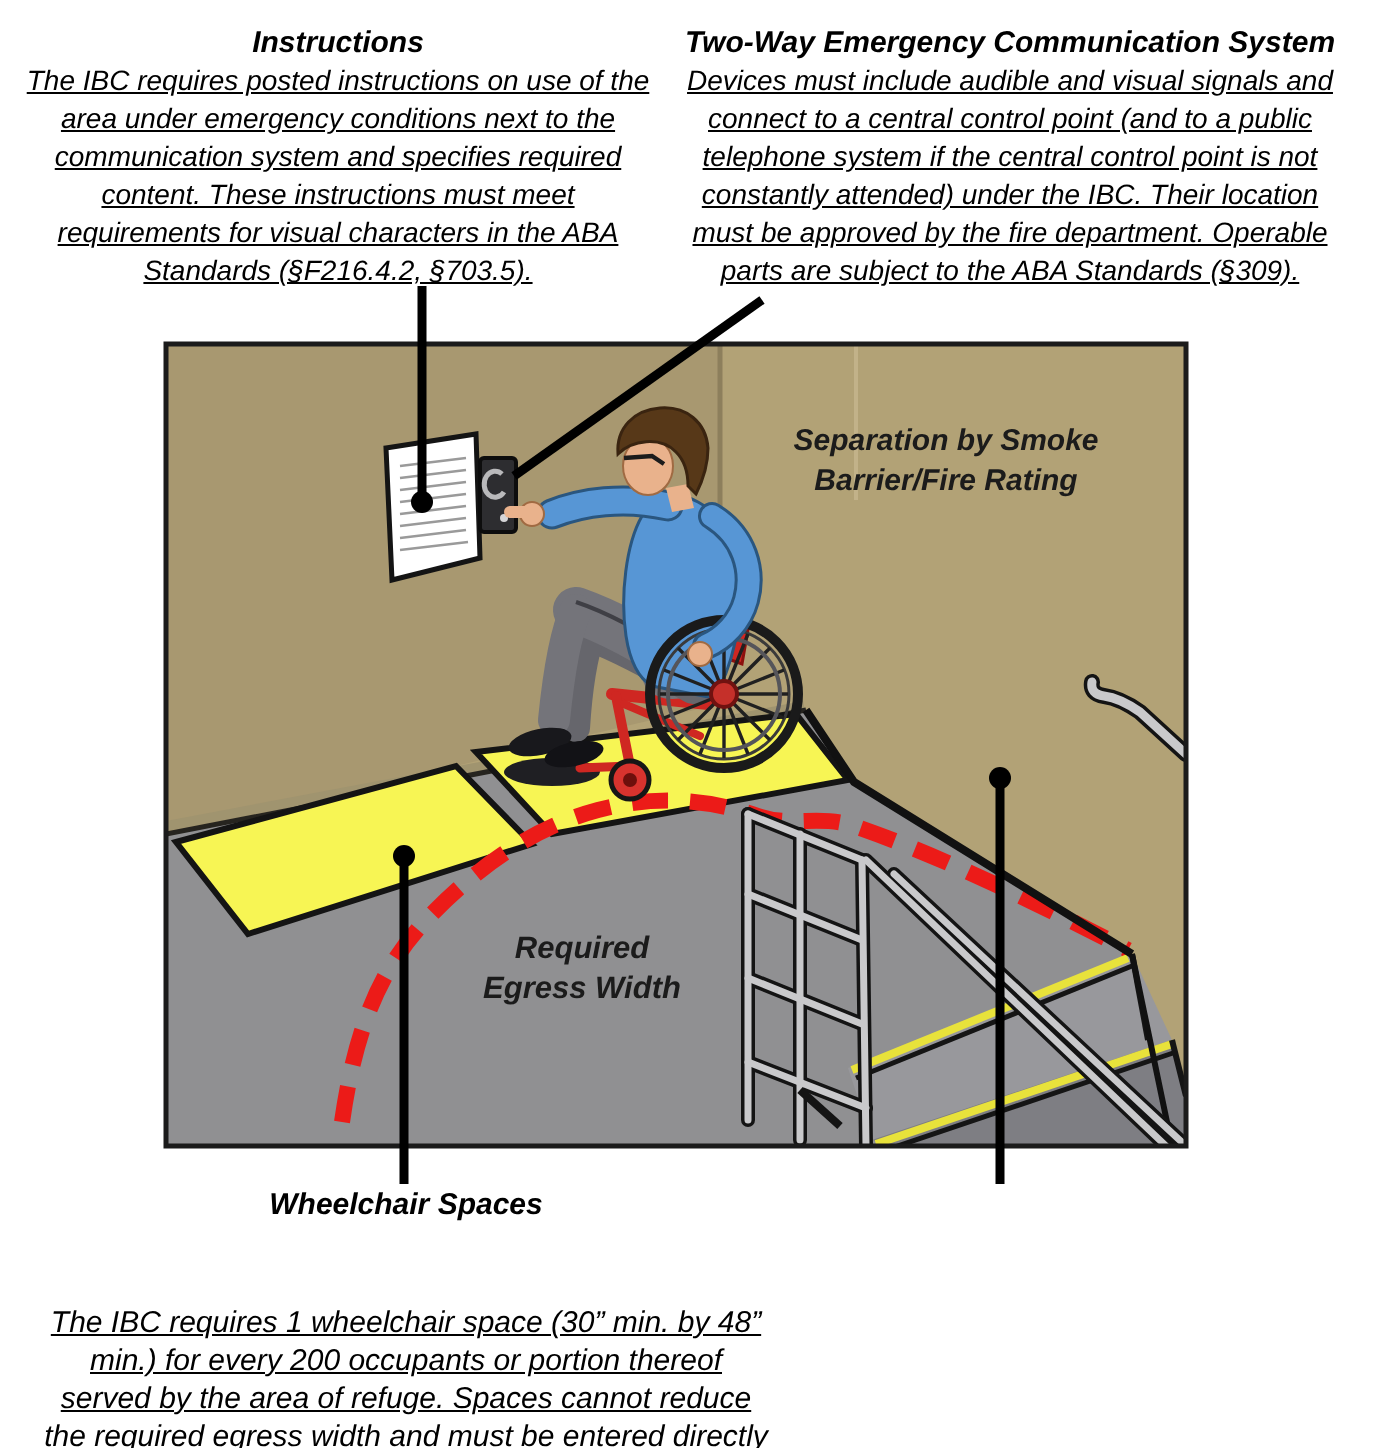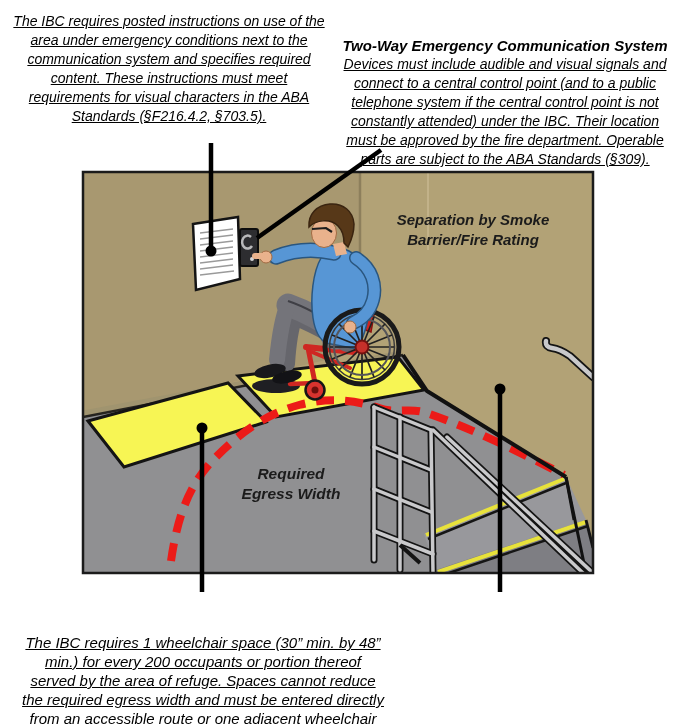--- a/index.html
+++ b/index.html
@@ -21,41 +21,43 @@
     font-size:15px;
     line-height:19px;
     margin-bottom:0px;
   }
   .note-body{
     font-size:14px;
     line-height:19px;
     text-decoration:underline;
   }
   .note-tl{left:8px;  top:12px; width:322px;}
-  .note-tr{left:338px; top:12px; width:334px;margin-top:24px;}
+  .note-tr{left:338px; top:12px; width:334px;}
   .note-bl{left:22px; top:593px; width:362px;}
   .note-bl .note-body{font-size:15px;margin-top:40px;}
   .note-br{left:356px; top:593px; width:306px;}
   svg{position:absolute;left:0;top:0;}
 </style>
 </head>
 <body>
 
 <div class="canvas">
 
   <div class="note note-tl">
+    <div class="note-title">Instructions</div>
     <div class="note-body">The IBC requires posted instructions on use of the area under emergency conditions next to the communication system and specifies required content.  These instructions must meet requirements for visual characters in the ABA Standards (§F216.4.2, §703.5).</div>
   </div>
 
   <div class="note note-tr">
     <div class="note-title">Two-Way Emergency Communication System</div>
     <div class="note-body">Devices must include audible and visual signals and connect to a central control point (and to a public telephone system if the central control point is not constantly attended) under the IBC. Their location must be approved by the fire department.  Operable parts are subject to the ABA Standards (§309).</div>
   </div>
 
   <div class="note note-bl">
+    <div class="note-title">Wheelchair Spaces</div>
     <div class="note-body">The IBC requires 1 wheelchair space (30” min. by 48” min.) for every 200 occupants or portion thereof served by the area of refuge. Spaces cannot reduce the required egress width and must be entered directly from an accessible route or one adjacent wheelchair space.</div>
   </div>
 
 
   <svg width="687" height="724" viewBox="0 0 687 724">
     <defs>
       <clipPath id="illclip">
           <rect x="83" y="172" width="510" height="401"></rect>
         </clipPath>
     </defs>

